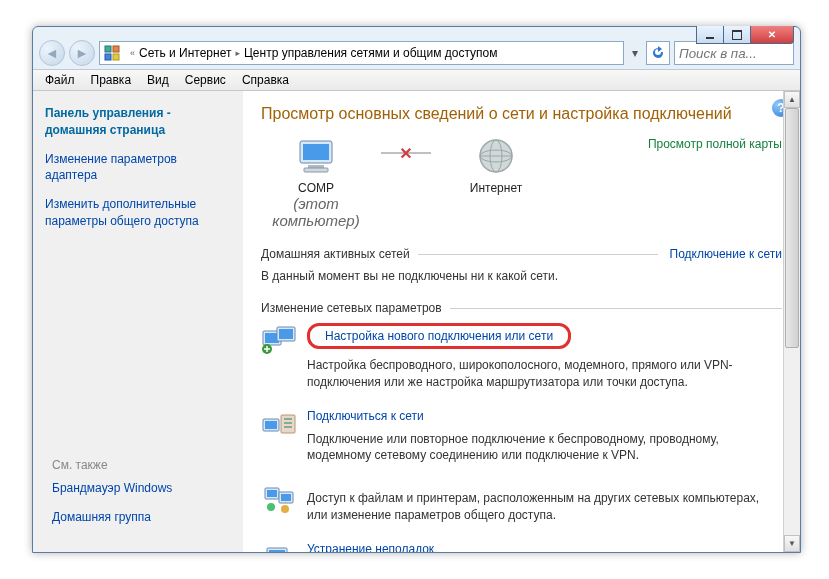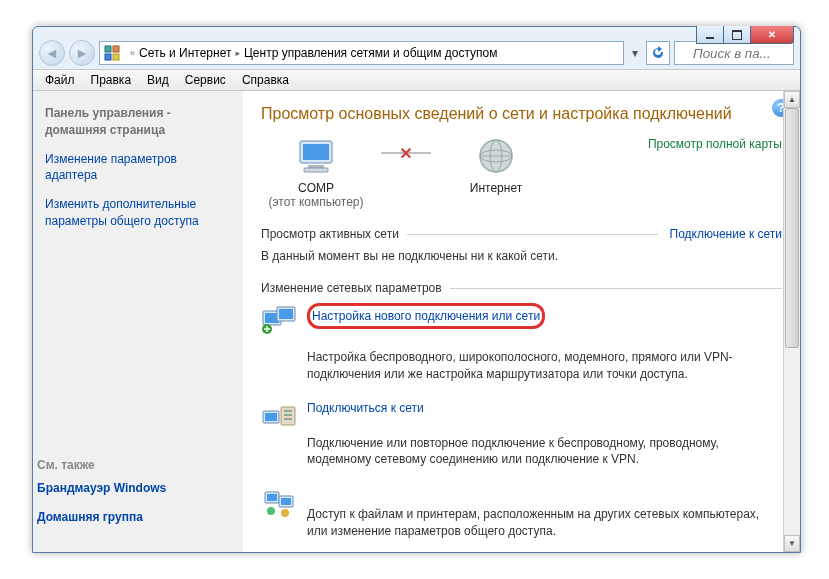--- a/index.html
+++ b/index.html
@@ -17,64 +17,64 @@
 
 
 .navrow { display: flex; align-items: center; height: 32px; padding: 0 6px; gap: 4px; }
 .navbtn { width: 26px; height: 26px; border-radius: 50%; background: radial-gradient(circle at 30% 30%, #f0f8ff, #b0c8e0); border: 1px solid #8aa8c8; display: flex; align-items: center; justify-content: center; color: #5a7a9a; font-size: 14px; cursor: pointer; }
 .navbtn.disabled { opacity: 0.6; }
 .addr { flex: 1; background: #fff; border: 1px solid #8aa8c8; height: 24px; display: flex; align-items: center; padding: 0 4px; font-size: 12px; }
 .addr .sep { margin: 0 4px; color: #666; font-size: 9px; }
 .addr .crumb { cursor: pointer; }
 .addr .cpicon { width: 16px; height: 16px; margin-right: 6px; display: inline-flex; }
 .refbtn { width: 24px; height: 24px; border: 1px solid #8aa8c8; background: #fff; display: flex; align-items: center; justify-content: center; cursor: pointer; }
-.search { width: 120px; height: 24px; border: 1px solid #8aa8c8; background: #fff; padding: 0 18px; font-style: italic; color: #4d7c0f; }
+.search { width: 120px; height: 24px; border: 1px solid #8aa8c8; background: #fff; padding: 0 4px; font-style: italic; color: #4d7c0f; }
 
 
 .menubar { background: linear-gradient(to bottom, #f8f8f8, #eaeaea); border-top: 1px solid #c0c8d0; border-bottom: 1px solid #c0c8d0; height: 22px; display: flex; align-items: center; padding: 0 4px; font-size: 12px; }
 .menubar .mi { padding: 15px 8px; cursor: pointer; }
 
 
 .main { display: flex; background: #fff; height: calc(100% - 64px); }
 .sidebar { width: 210px; background: #f0f0f0; padding: 14px 12px; border-right: none; position: relative; }
 .sidebar .link { color: #0046aa; cursor: pointer; margin-bottom: 12px; display: block; line-height: 1.4; }
-.sidebar .bold { font-weight: bold; color: #737373; }
-.sidebar .seealso { position: absolute; bottom: 14px; left: 4px; right: 12px; font-weight: bold; }
+.sidebar .bold { font-weight: bold; color: #0369a1; }
+.sidebar .seealso { position: absolute; bottom: 14px; left: 19px; right: 12px; }
 .sidebar .seealso .hdr { color: #888; font-size: 12px; margin-bottom: 8px; }
 
 .content { flex: 1; padding: 14px 18px; position: relative; overflow: hidden; }
 .helpicon { position: absolute; top: 8px; right: 10px; width: 18px; height: 18px; border-radius: 50%; background: radial-gradient(circle at 30% 30%, #8ec8ff, #2a7ad0); color: #fff; display: flex; align-items: center; justify-content: center; font-size: 12px; font-weight: bold; cursor: pointer; }
 
 .content h1 { color: #a16207; font-size: 16px; font-weight: normal; margin-bottom: 14px; }
 
 .maprow { display: flex; align-items: flex-start; gap: 10px; }
 .mapitem { text-align: center; width: 110px; }
 .mapicon { width: 44px; height: 40px; margin: 0 auto 4px; }
 .compicon { position: relative; }
 .compicon svg { width: 44px; height: 40px; }
 .globeicon svg { width: 38px; height: 38px; }
 .mapline { width: 50px; height: 40px; display: flex; align-items: center; justify-content: center; position: relative; margin-top: -4px; }
 .mapline .line { width: 100%; height: 2px; background: #c0c0c0; }
 .mapline .x { position: absolute; color: #d04040; font-weight: bold; font-size: 16px; }
 .mapitem .name { font-size: 12px; color: #222; }
-.mapitem .sub { font-size: 12px; color: #666; }
+.mapitem .sub { font-size: 15px; color: #666; font-style: italic; }
 .maplink { margin-left: auto; color: #15803d; cursor: pointer; font-size: 12px; }
 
 .section { margin-top: 18px; }
 .sechdr { display: flex; align-items: center; font-size: 12px; color: #333; margin-bottom: 8px; }
 .sechdr .rule { flex: 1; height: 1px; background: #d0d0d0; margin-left: 8px; }
 .sechdr .rlink { color: #0046aa; cursor: pointer; margin-left: 12px; white-space: nowrap; }
 .sectxt { font-size: 12px; color: #333; margin-left: 0; margin-bottom: 4px; }
 
 .task { display: flex; gap: 10px; margin-bottom: 18px; }
 .taskicon { width: 36px; height: 32px; flex-shrink: 0; }
 .taskbody { flex: 1; }
 .tasklink { color: #0046aa; cursor: pointer; font-size: 12px; display: inline-block; }
-.tasklink.hl { border: 3px solid #e03030; border-radius: 12px; padding: 3px 2px; }
-.taskdesc { color: #333; font-size: 12px; margin-top: 20px; line-height: 1.4; }
+.tasklink.hl { border: 3px solid #e03030; border-radius: 12px; padding: 3px 15px; }
+.taskdesc { color: #333; font-size: 12px; margin-top: 8px; line-height: 1.4; }
 
 .scrollbar { position: absolute; right: 0; top: 0; bottom: 0; width: 17px; background: #f0f0f0; border-left: 1px solid #d0d0d0; }
 .sbtn { height: 17px; background: linear-gradient(to bottom, #f8f8f8, #e0e0e0); border: 1px solid #c0c0c0; display: flex; align-items: center; justify-content: center; font-size: 8px; color: #555; cursor: pointer; }
 .sthumb { position: absolute; top: 17px; left: 1px; right: 1px; height: 240px; background: linear-gradient(to right, #e8e8e8, #d0d0d0); border: 1px solid #b0b0b0; border-radius: 2px; cursor: pointer; }
 .sbtn.down { position: absolute; bottom: 0; left: 0; right: 0; }
 </style>
 </head>
 <body>
 
 <div class="window">
@@ -161,21 +161,21 @@
                 <line x1="3" y1="19" x2="35" y2="19" stroke="#9aa8a8"></line>
               </svg>
           </div>
           <div class="name">Интернет</div>
         </div>
         <span class="maplink">Просмотр полной карты</span>
       </div>
 
       <div class="section">
         <div class="sechdr">
-          <span>Просмотр активных сети</span>
+          <span>Домашняя активных сетей</span>
           <span class="rule"></span>
           <span class="rlink">Подключение к сети</span>
         </div>
         <div class="sectxt" style="text-align:left">В данный момент вы не подключены ни к какой сети.</div>
       </div>
 
       <div class="section">
         <div class="sechdr">
           <span>Изменение сетевых параметров</span>
           <span class="rule"></span>

